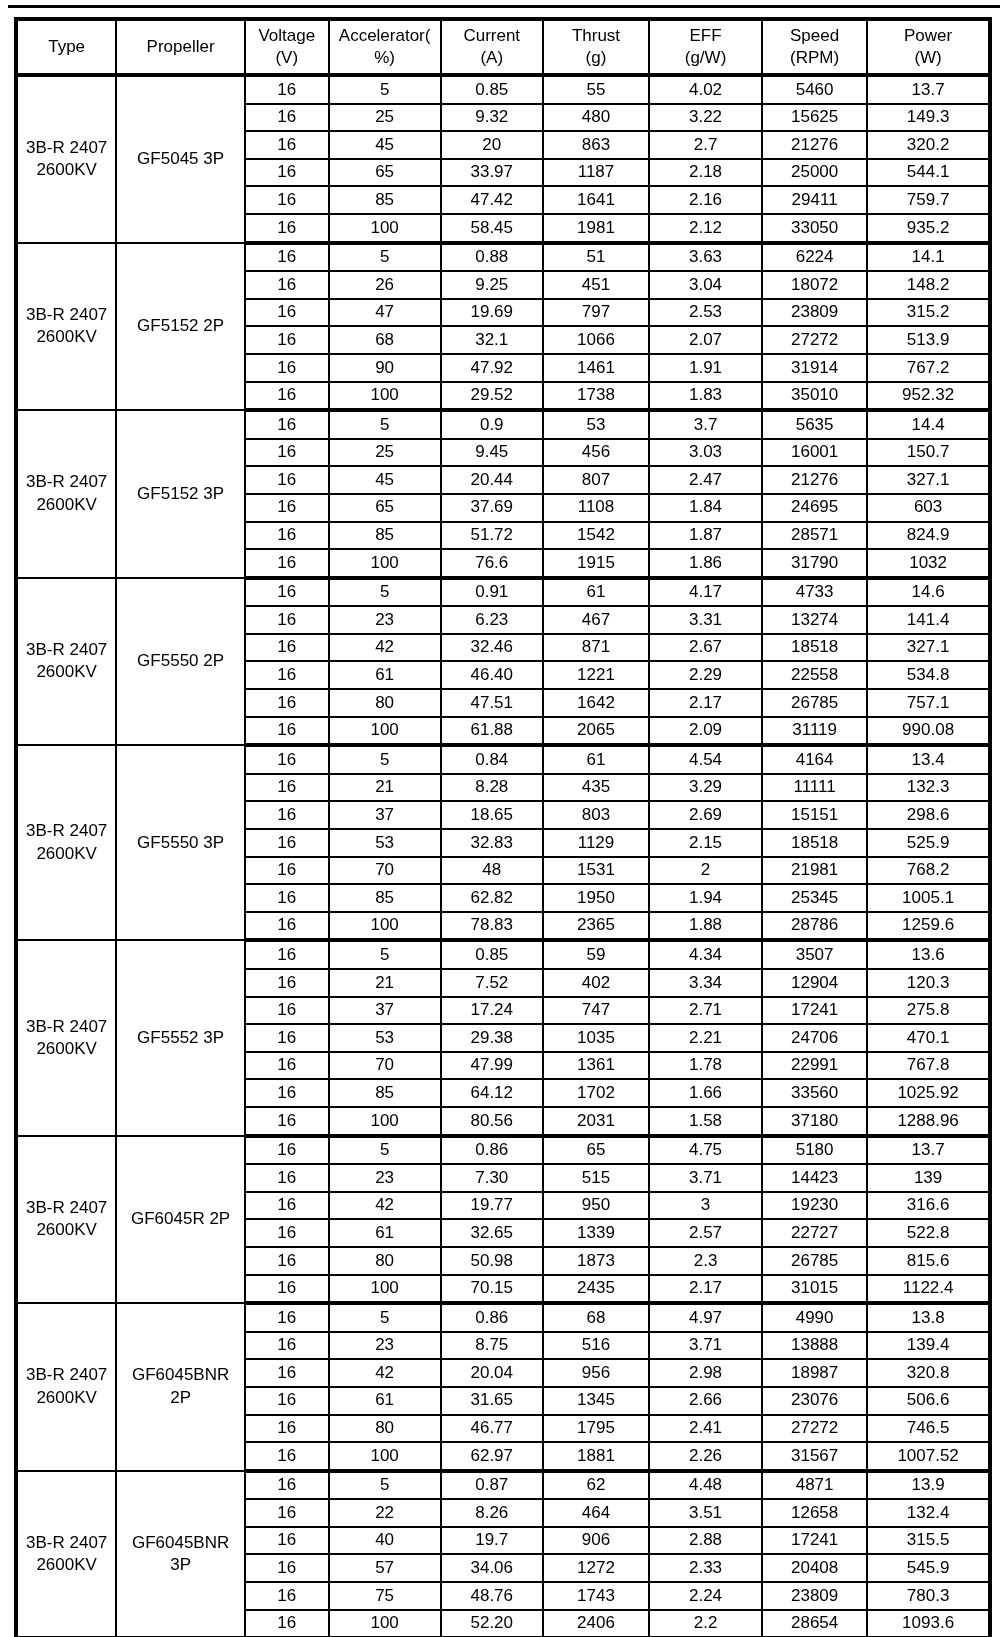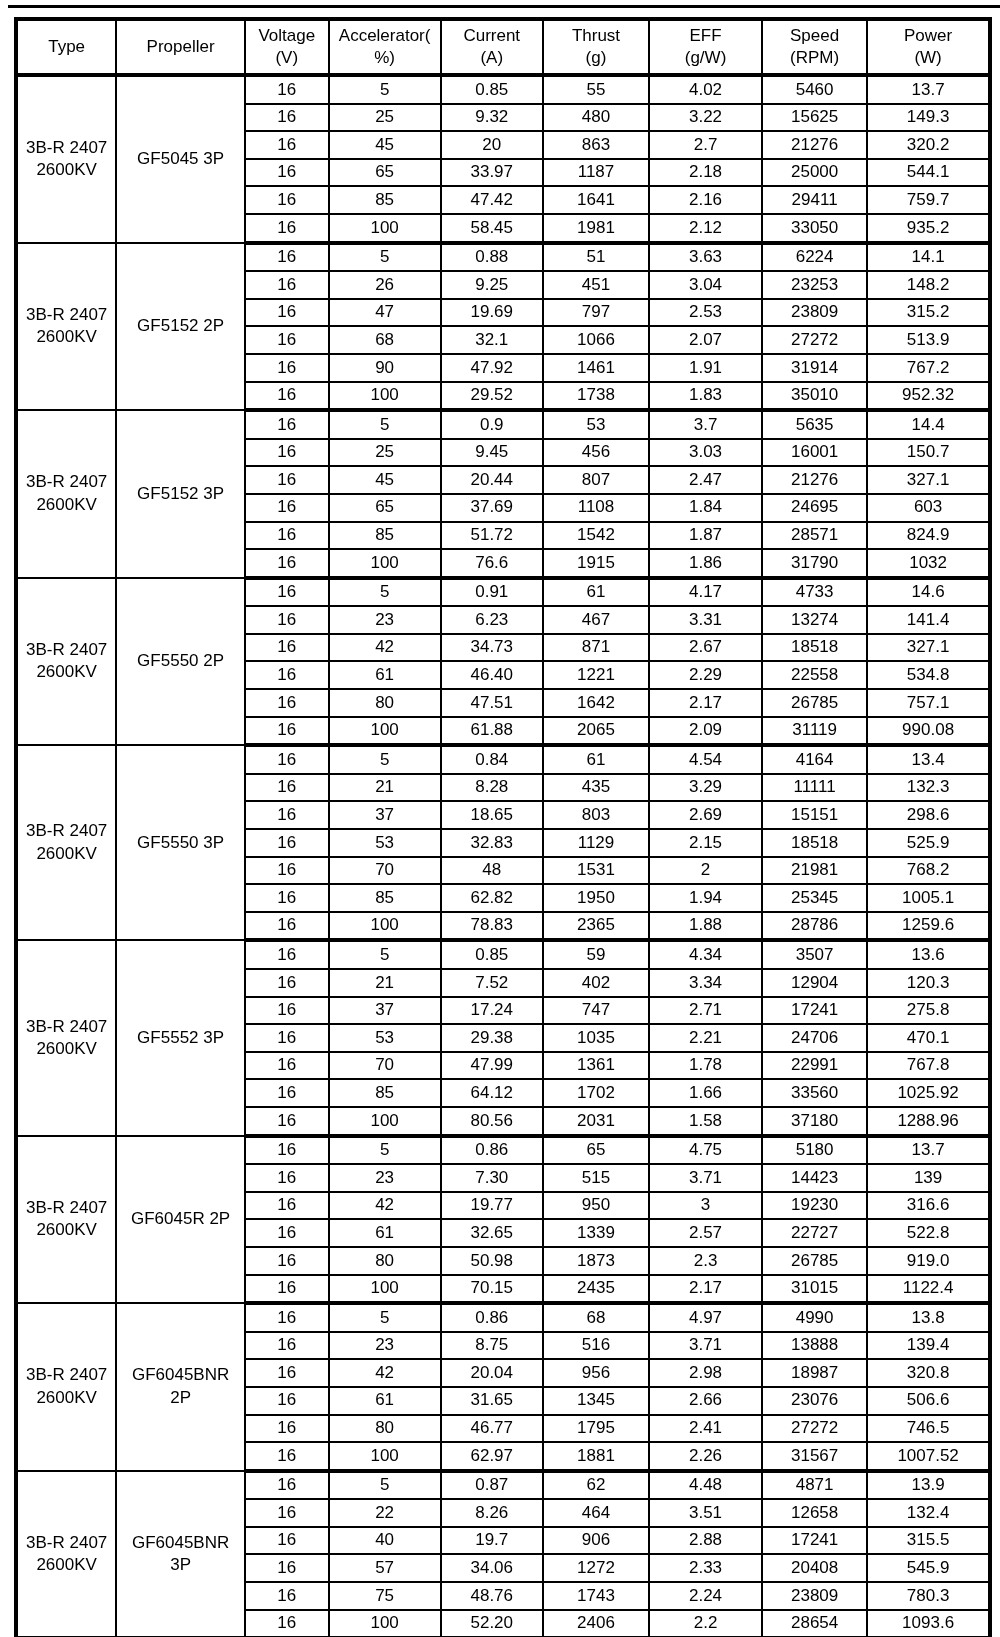--- a/index.html
+++ b/index.html
@@ -166,21 +166,21 @@
         <td>3.63</td>
         <td>6224</td>
         <td>14.1</td>
       </tr>
       <tr>
         <td>16</td>
         <td>26</td>
         <td>9.25</td>
         <td>451</td>
         <td>3.04</td>
-        <td>23253</td>
+        <td>18072</td>
         <td>148.2</td>
       </tr>
       <tr>
         <td>16</td>
         <td>47</td>
         <td>19.69</td>
         <td>797</td>
         <td>2.53</td>
         <td>23809</td>
         <td>315.2</td>
@@ -284,21 +284,21 @@
         <td>23</td>
         <td>6.23</td>
         <td>467</td>
         <td>3.31</td>
         <td>13274</td>
         <td>141.4</td>
       </tr>
       <tr>
         <td>16</td>
         <td>42</td>
-        <td>34.73</td>
+        <td>32.46</td>
         <td>871</td>
         <td>2.67</td>
         <td>18518</td>
         <td>327.1</td>
       </tr>
       <tr>
         <td>16</td>
         <td>61</td>
         <td>46.40</td>
         <td>1221</td>
@@ -492,21 +492,21 @@
         <td>22727</td>
         <td>522.8</td>
       </tr>
       <tr>
         <td>16</td>
         <td>80</td>
         <td>50.98</td>
         <td>1873</td>
         <td>2.3</td>
         <td>26785</td>
-        <td>919.0</td>
+        <td>815.6</td>
       </tr>
       <tr class="group-end">
         <td>16</td>
         <td>100</td>
         <td>70.15</td>
         <td>2435</td>
         <td>2.17</td>
         <td>31015</td>
         <td>1122.4</td>
       </tr>

